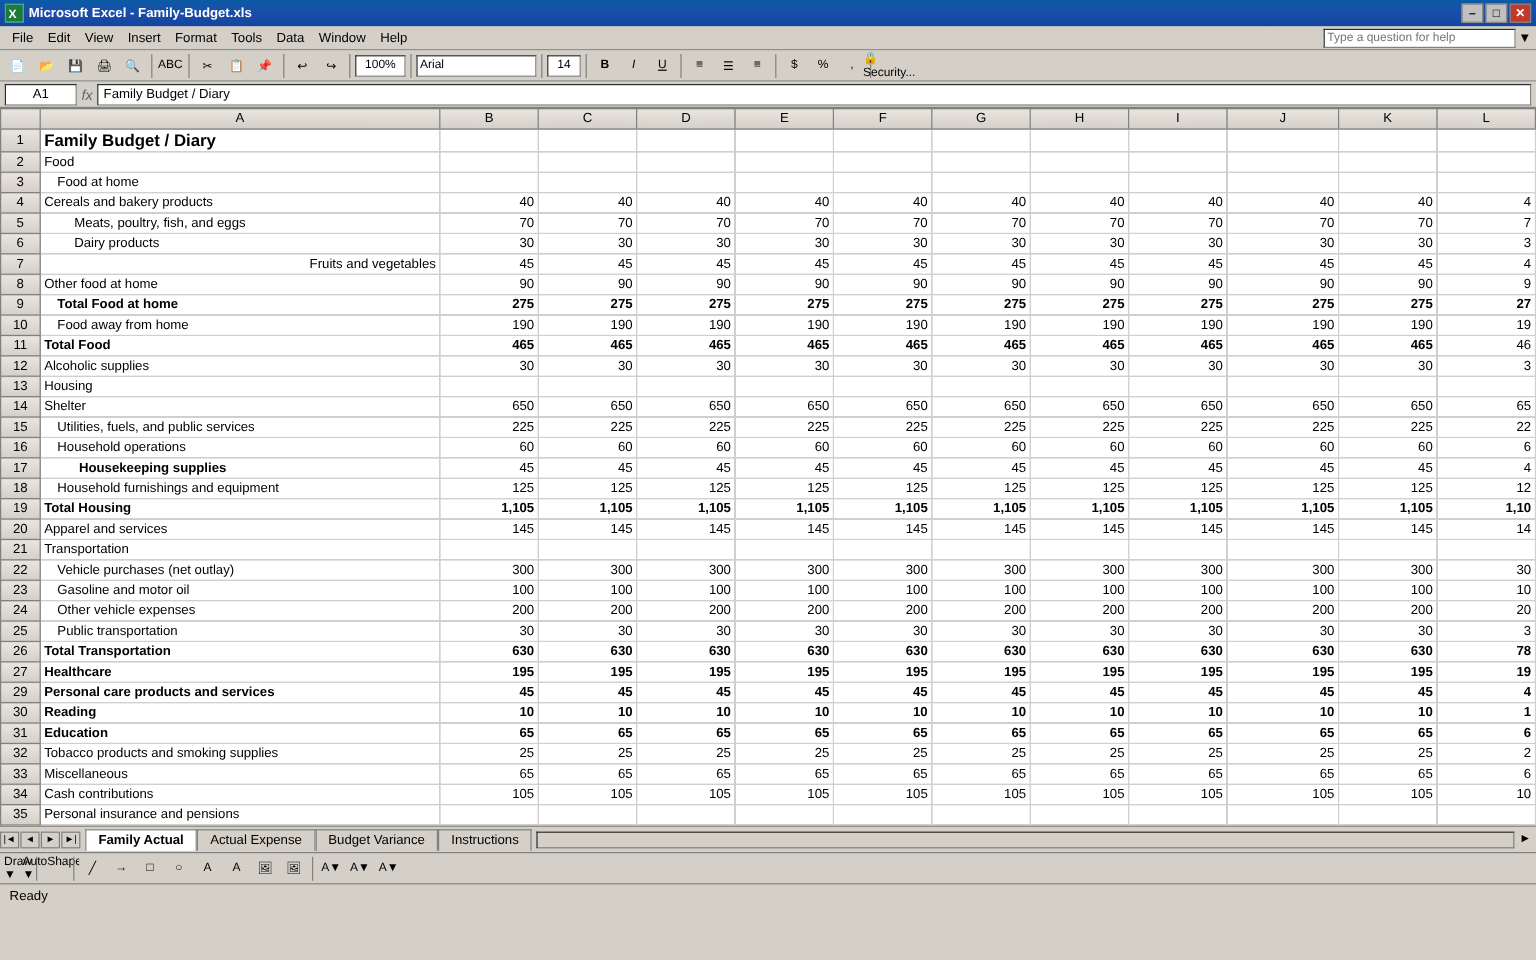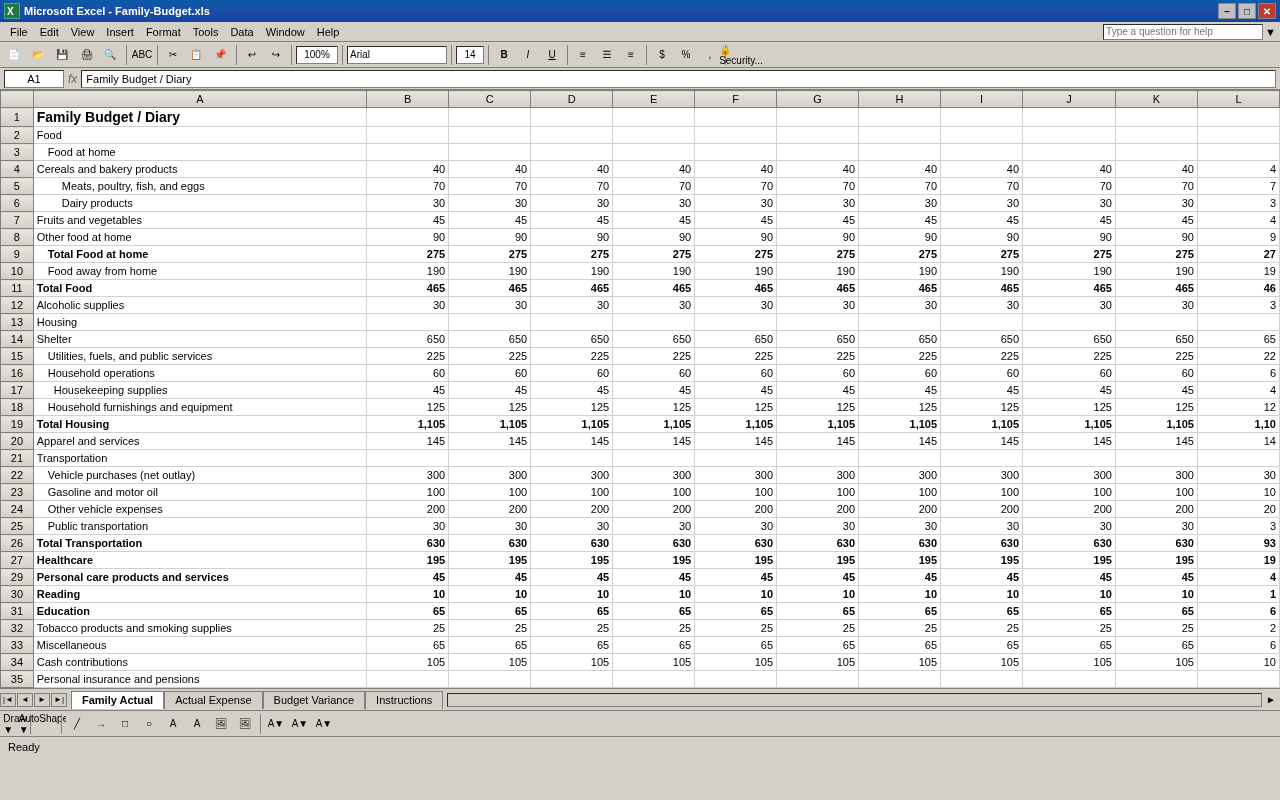--- a/index.html
+++ b/index.html
@@ -401,21 +401,21 @@
             <td style="text-align: right;">30</td>
             <td style="text-align: right;">30</td>
             <td style="text-align: right;">30</td>
             <td style="text-align: right;">30</td>
             <td style="text-align: right;">30</td>
             <td style="text-align: right;">30</td>
             <td style="text-align: right;">3</td>
           </tr>
           <tr>
             <td class="row-num">7</td>
-            <td style="">Fruits and vegetables</td>
+            <td style=" text-align: right;">Fruits and vegetables</td>
             <td style="text-align: right;">45</td>
             <td style="text-align: right;">45</td>
             <td style="text-align: right;">45</td>
             <td style="text-align: right;">45</td>
             <td style="text-align: right;">45</td>
             <td style="text-align: right;">45</td>
             <td style="text-align: right;">45</td>
             <td style="text-align: right;">45</td>
             <td style="text-align: right;">45</td>
             <td style="text-align: right;">45</td>
@@ -472,21 +472,21 @@
             <td style="text-align: right; font-weight: bold;">465</td>
             <td style="text-align: right; font-weight: bold;">465</td>
             <td style="text-align: right; font-weight: bold;">465</td>
             <td style="text-align: right; font-weight: bold;">465</td>
             <td style="text-align: right; font-weight: bold;">465</td>
             <td style="text-align: right; font-weight: bold;">465</td>
             <td style="text-align: right; font-weight: bold;">465</td>
             <td style="text-align: right; font-weight: bold;">465</td>
             <td style="text-align: right; font-weight: bold;">465</td>
             <td style="text-align: right; font-weight: bold;">465</td>
-            <td style="text-align: right; font-weight: bold;">46</td>
+            <td style="text-align: right; font-weight: normal;">46</td>
           </tr>
           <tr>
             <td class="row-num">12</td>
             <td>Alcoholic supplies</td>
             <td style="text-align: right;">30</td>
             <td style="text-align: right;">30</td>
             <td style="text-align: right;">30</td>
             <td style="text-align: right;">30</td>
             <td style="text-align: right;">30</td>
             <td style="text-align: right;">30</td>
@@ -551,21 +551,21 @@
             <td style="text-align: right;">60</td>
             <td style="text-align: right;">60</td>
             <td style="text-align: right;">60</td>
             <td style="text-align: right;">60</td>
             <td style="text-align: right;">60</td>
             <td style="text-align: right;">60</td>
             <td style="text-align: right;">6</td>
           </tr>
           <tr>
             <td class="row-num">17</td>
-            <td style="padding-left: 20px;">Housekeeping supplies</td>
+            <td style="padding-left: 32px; font-weight: bold;">Housekeeping supplies</td>
             <td style="text-align: right;">45</td>
             <td style="text-align: right;">45</td>
             <td style="text-align: right;">45</td>
             <td style="text-align: right;">45</td>
             <td style="text-align: right;">45</td>
             <td style="text-align: right;">45</td>
             <td style="text-align: right;">45</td>
             <td style="text-align: right;">45</td>
             <td style="text-align: right;">45</td>
             <td style="text-align: right;">45</td>
@@ -697,21 +697,21 @@
             <td style="text-align: right; font-weight: bold;">630</td>
             <td style="text-align: right; font-weight: bold;">630</td>
             <td style="text-align: right; font-weight: bold;">630</td>
             <td style="text-align: right; font-weight: bold;">630</td>
             <td style="text-align: right; font-weight: bold;">630</td>
             <td style="text-align: right; font-weight: bold;">630</td>
             <td style="text-align: right; font-weight: bold;">630</td>
             <td style="text-align: right; font-weight: bold;">630</td>
             <td style="text-align: right; font-weight: bold;">630</td>
             <td style="text-align: right; font-weight: bold;">630</td>
-            <td style="text-align: right; font-weight: bold;">93</td>
+            <td style="text-align: right; font-weight: bold;">78</td>
           </tr>
           <tr>
             <td class="row-num">27</td>
             <td style="font-weight: bold;">Healthcare</td>
             <td style="text-align: right; font-weight: bold;">195</td>
             <td style="text-align: right; font-weight: bold;">195</td>
             <td style="text-align: right; font-weight: bold;">195</td>
             <td style="text-align: right; font-weight: bold;">195</td>
             <td style="text-align: right; font-weight: bold;">195</td>
             <td style="text-align: right; font-weight: bold;">195</td>

